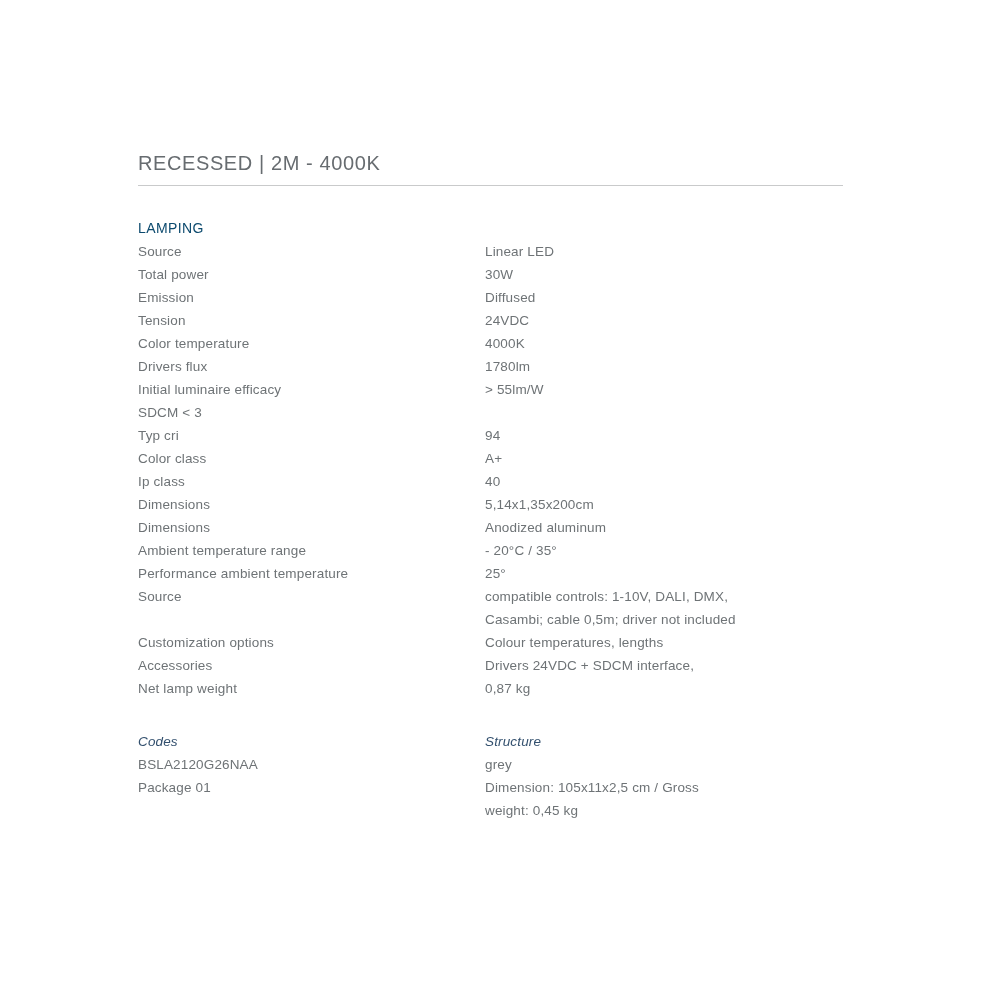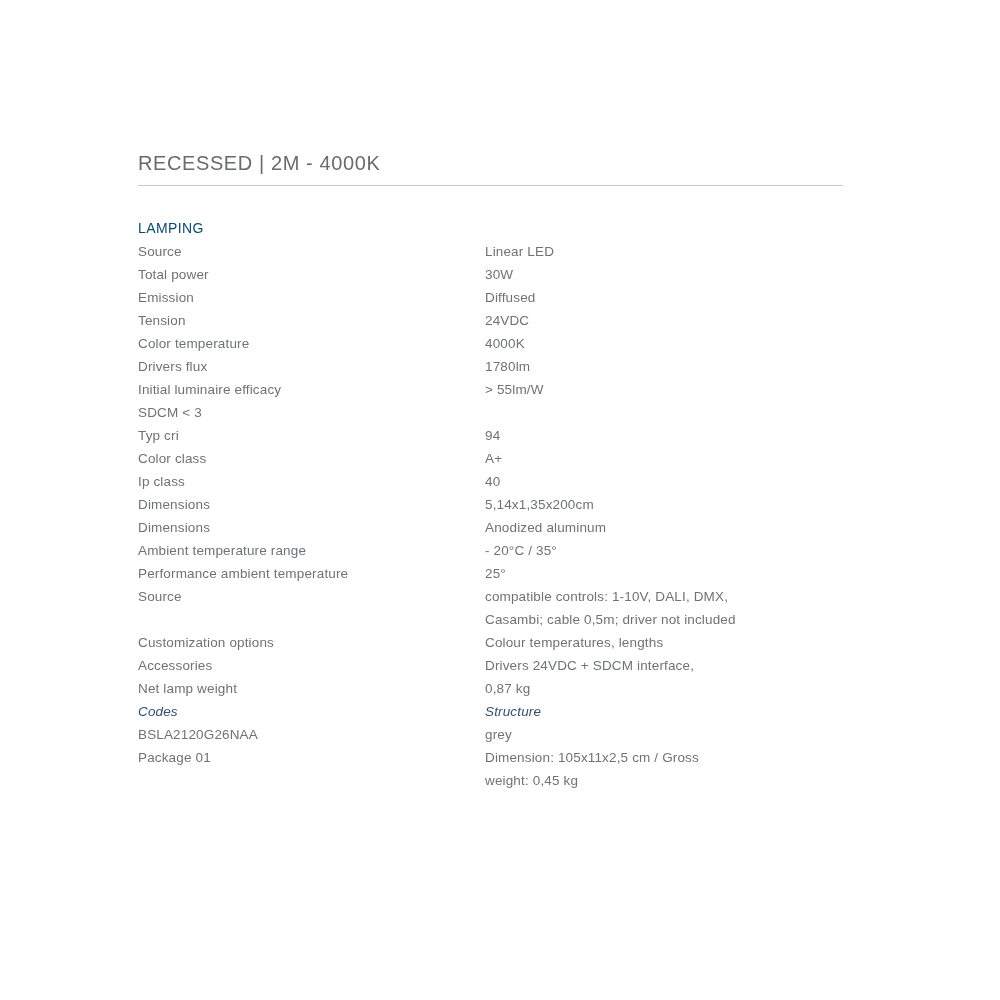--- a/index.html
+++ b/index.html
@@ -50,21 +50,21 @@
     color: #6e7376;
     gap: 28px;
   }
   .spec-row .label {
     flex: none;
     width: 319px;
   }
   .spec-row .value {
     max-width: 378px;
   }
-  .codes-section { }
+  .codes-section { margin-top: 30px; }
   .italic-heading {
     font-style: italic;
     color: #33506e;
   }
   .package-section .section-heading { margin-top: 27px; }
 </style>
 </head>
 <body>
 
 <div class="page">

